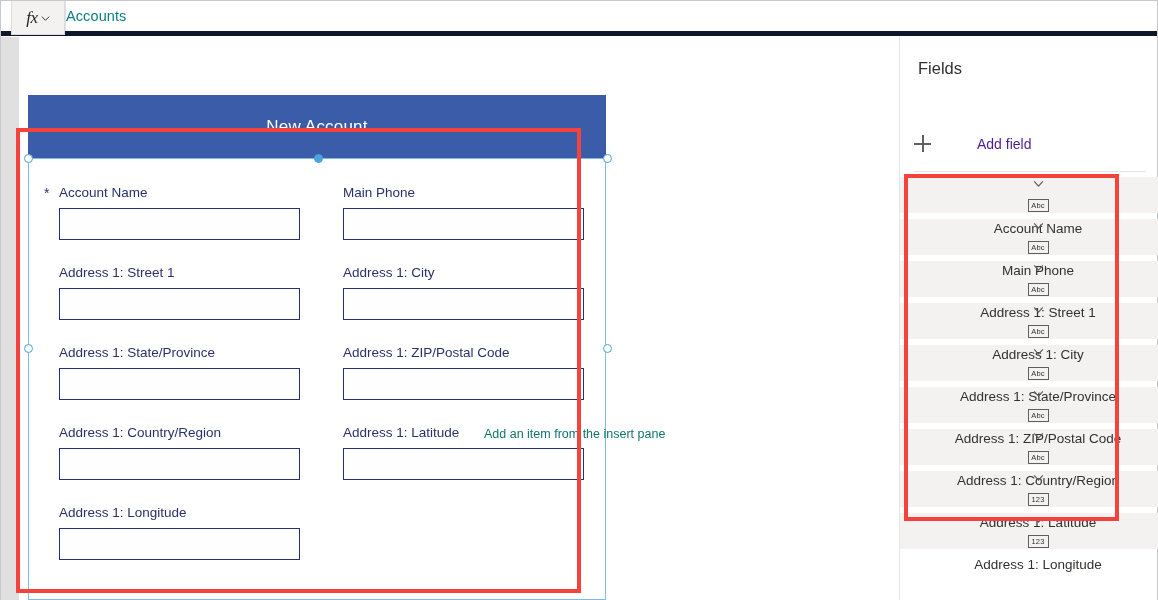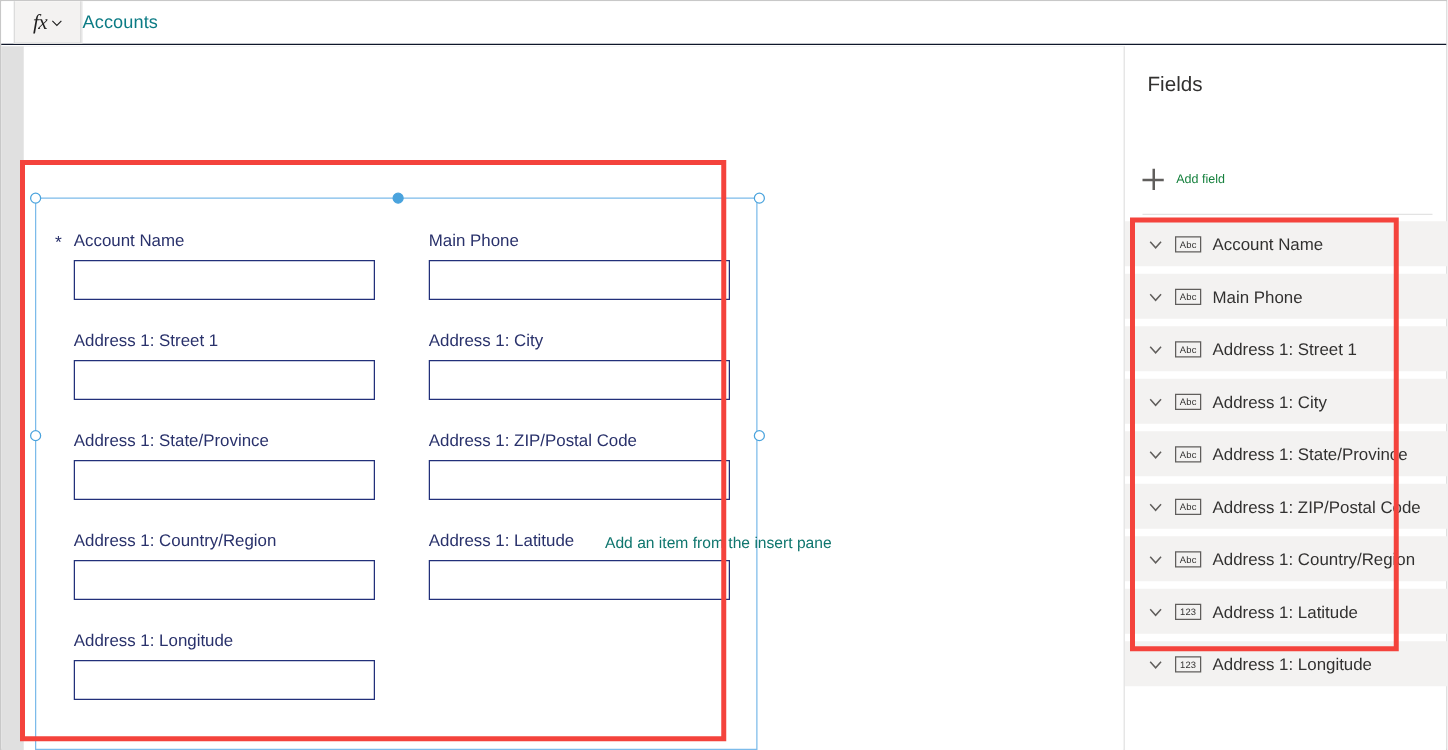--- a/index.html
+++ b/index.html
@@ -14,21 +14,21 @@
     width: 1158px; height: 600px;
     background: #ffffff;
     border: 1px solid #c8c8c8;
   }
 
   
   .formula-bar {
     position: absolute; left: 0; top: 0;
     width: 1156px; height: 35px;
     background: #ffffff;
-    border-bottom: 1px solid #0f172a;
+    border-bottom: 5px solid #0f172a;
     display: flex; align-items: stretch;
   }
   .fx-button {
     width: 54px; height: 34px;
     margin-left: 10px;
     background: #f3f2f1;
     border: 1px solid #dcdcdc;
     border-top: none;
     display: flex; align-items: center; justify-content: center;
     gap: 3px;
@@ -181,21 +181,21 @@
   }
   .plus-icon {
     width: 17px; height: 17px;
     position: relative;
   }
   .plus-icon:before, .plus-icon:after {
     content: ""; position: absolute; background: #605e5c;
   }
   .plus-icon:before { left: 0; top: 8px; width: 17px; height: 1.5px; }
   .plus-icon:after  { top: 0; left: 8px; height: 17px; width: 1.5px; }
-  .add-field-label { font-size: 10px; color: #15803d; }
+  .add-field-label { font-size: 14px; color: #4c1d95; margin-left: 36px; }
 
   .panel-divider {
     position: absolute;
     left: 14px; top: 134px;
     width: 232px; height: 1px;
     background: #e3e3e3;
   }
 
   .fields-list {
     position: absolute;
@@ -203,20 +203,21 @@
     width: 258px;
   }
   .field-row {
     height: 36px;
     margin-bottom: 6px;
     background: #f3f2f1;
     display: flex; align-items: center;
     padding-left: 18px;
     gap: 9px;
     cursor: pointer;
+    flex-direction: column;
   }
   .row-chevron { width: 13px; height: 13px; flex: none; }
   .row-chevron svg { display: block; }
   .type-icon {
     border: 1px solid #605e5c;
     color: #323130;
     font-size: 7.5px;
     line-height: 11px;
     height: 13px;
     min-width: 21px;
@@ -257,20 +258,23 @@
       </span>
     </div>
     <div class="formula-input">
       <span class="formula-text">Accounts</span>
     </div>
   </div>
 
   <div class="canvas-area">
     <div class="app-screen">
 
+      <div class="screen-header">
+        <span class="screen-header-title">New Account</span>
+      </div>
 
       <div class="form-body">
         <div class="form-col left" id="col-left">
             <div class="field-group"><span class="required-star">*</span><div class="field-label">Account Name</div><input type="text" class="field-input" placeholder="" style=""></div>
             <div class="field-group"><div class="field-label">Address 1: Street 1</div><input type="text" class="field-input" placeholder="" style=""></div>
             <div class="field-group"><div class="field-label">Address 1: State/Province</div><input type="text" class="field-input" placeholder="" style=""></div>
             <div class="field-group"><div class="field-label">Address 1: Country/Region</div><input type="text" class="field-input" placeholder="" style=""></div>
             <div class="field-group"><div class="field-label">Address 1: Longitude</div><input type="text" class="field-input" placeholder="" style=""></div>
           </div>
         <div class="form-col right" id="col-right">

